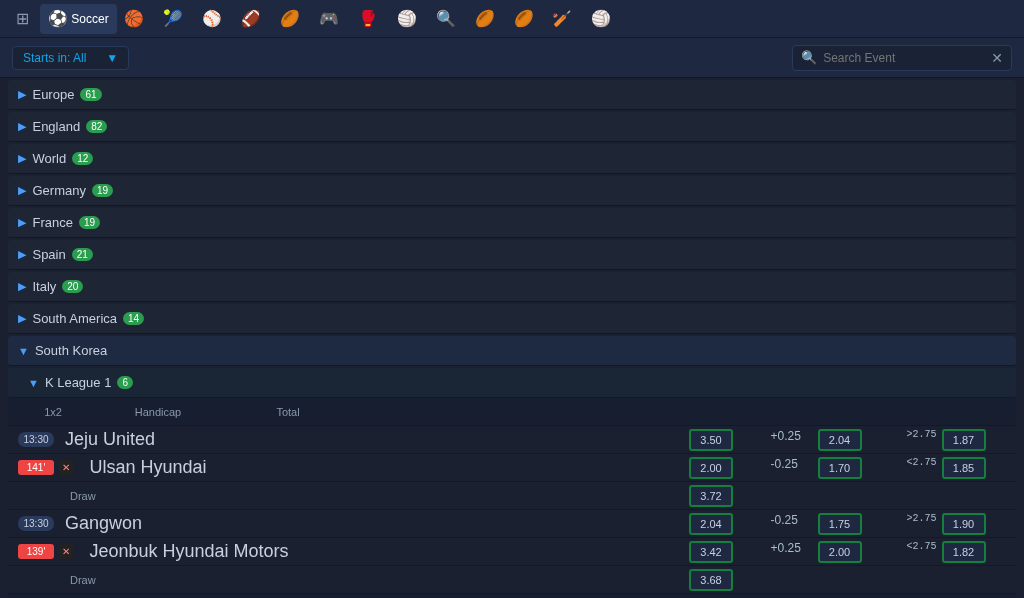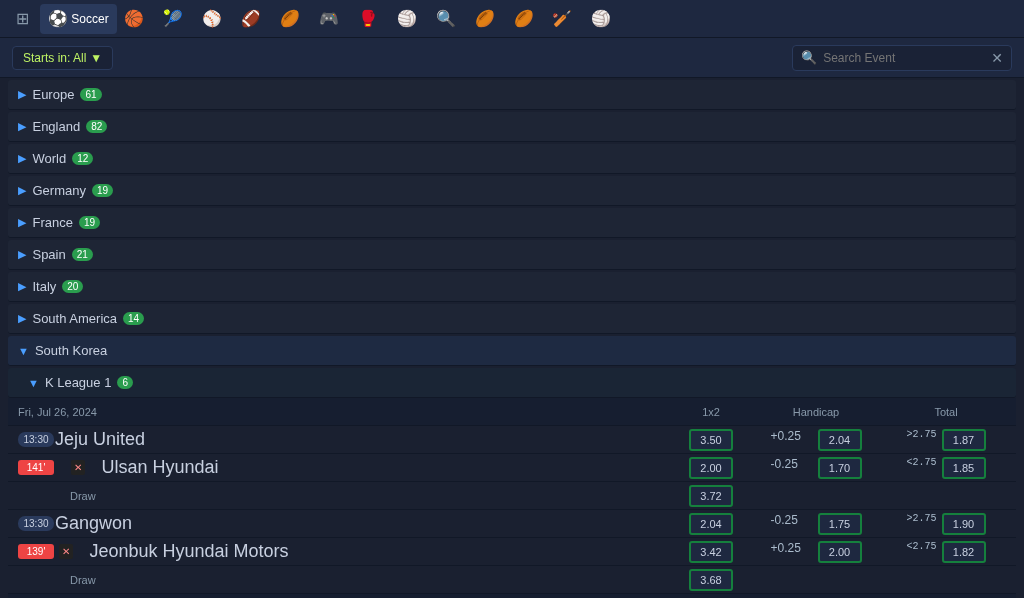--- a/index.html
+++ b/index.html
@@ -48,28 +48,28 @@
       display: flex;
       align-items: center;
       justify-content: space-between;
       height: 40px;
       padding: 0 12px;
       border-bottom: 1px solid #111827;
     }
     .starts-in-btn {
       background-color: #1a2236;
       border: 1px solid #2a3a5c;
-      color: #bef264;
+      color: #0ea5e9;
       padding: 4px 10px;
       border-radius: 4px;
       cursor: pointer;
       font-size: 12px;
       display: flex;
       align-items: center;
-      gap: 4px;
+      gap: 20px;
     }
     .search-box {
       display: flex;
       align-items: center;
       background-color: #1a2236;
       border: 1px solid #2a3a5c;
       border-radius: 4px;
       padding: 4px 8px;
       width: 220px;
     }
@@ -166,21 +166,21 @@
       border-bottom: 1px solid #111827;
     }
     .time-badge {
       background-color: #2a3a5c;
       color: #c8d0e0;
       font-size: 10px;
       padding: 2px 5px;
       border-radius: 7px;
       min-width: 36px;
       text-align: center;
-      margin-right: 1px;
+      margin-right: 11px;
     }
     .live-badge {
       background-color: #e44;
       color: #fff;
       font-size: 10px;
       padding: 2px 5px;
       border-radius: 3px;
       min-width: 36px;
       text-align: center;
       margin-right: 3px;
@@ -354,21 +354,20 @@
     <span class="category-name">South Korea</span>
   </div>
 
   <div class="subcategory-row" style="background-color:#1a2535;">
     <span class="chevron-icon">▼</span>
     <span class="category-name">K League 1</span>
     <span class="category-badge">6</span>
   </div>
 
   <div class="odds-header">
-    <span class="date-col">Fri, Jul 26, 2024</span>
     <span class="col-1x2">1x2</span>
     <span class="col-handicap">Handicap</span>
     <span class="col-total">Total</span>
   </div>
 
   <div class="match-row">
     <span class="time-badge">13:30</span>
     <span class="team-name">Jeju United</span>
     <div class="col-1x2">
       <button class="odds-btn">3.50</button>
@@ -377,21 +376,21 @@
       <span class="handicap-label">+0.25</span>
       <button class="odds-btn">2.04</button>
     </div>
     <div class="col-total">
       <span class="total-label">&gt;2.75</span>
       <button class="odds-btn">1.87</button>
     </div>
   </div>
 
   <div class="match-row">
-    <span style="display:inline-flex;align-items:flex-end;margin-right:8px;gap:12px;">
+    <span style="display:inline-flex;align-items:flex-end;margin-right:8px;">
       <span class="live-badge">141'</span>
       <span class="live-score" style="font-size:10px;background:#222;padding:2px 3px;border-radius:2px;color:#f88;margin-left:2px;">✕</span>
     </span>
     <span class="team-name">Ulsan Hyundai</span>
     <div class="col-1x2">
       <button class="odds-btn">2.00</button>
     </div>
     <div class="col-handicap">
       <span class="handicap-label">-0.25</span>
       <button class="odds-btn">1.70</button>

